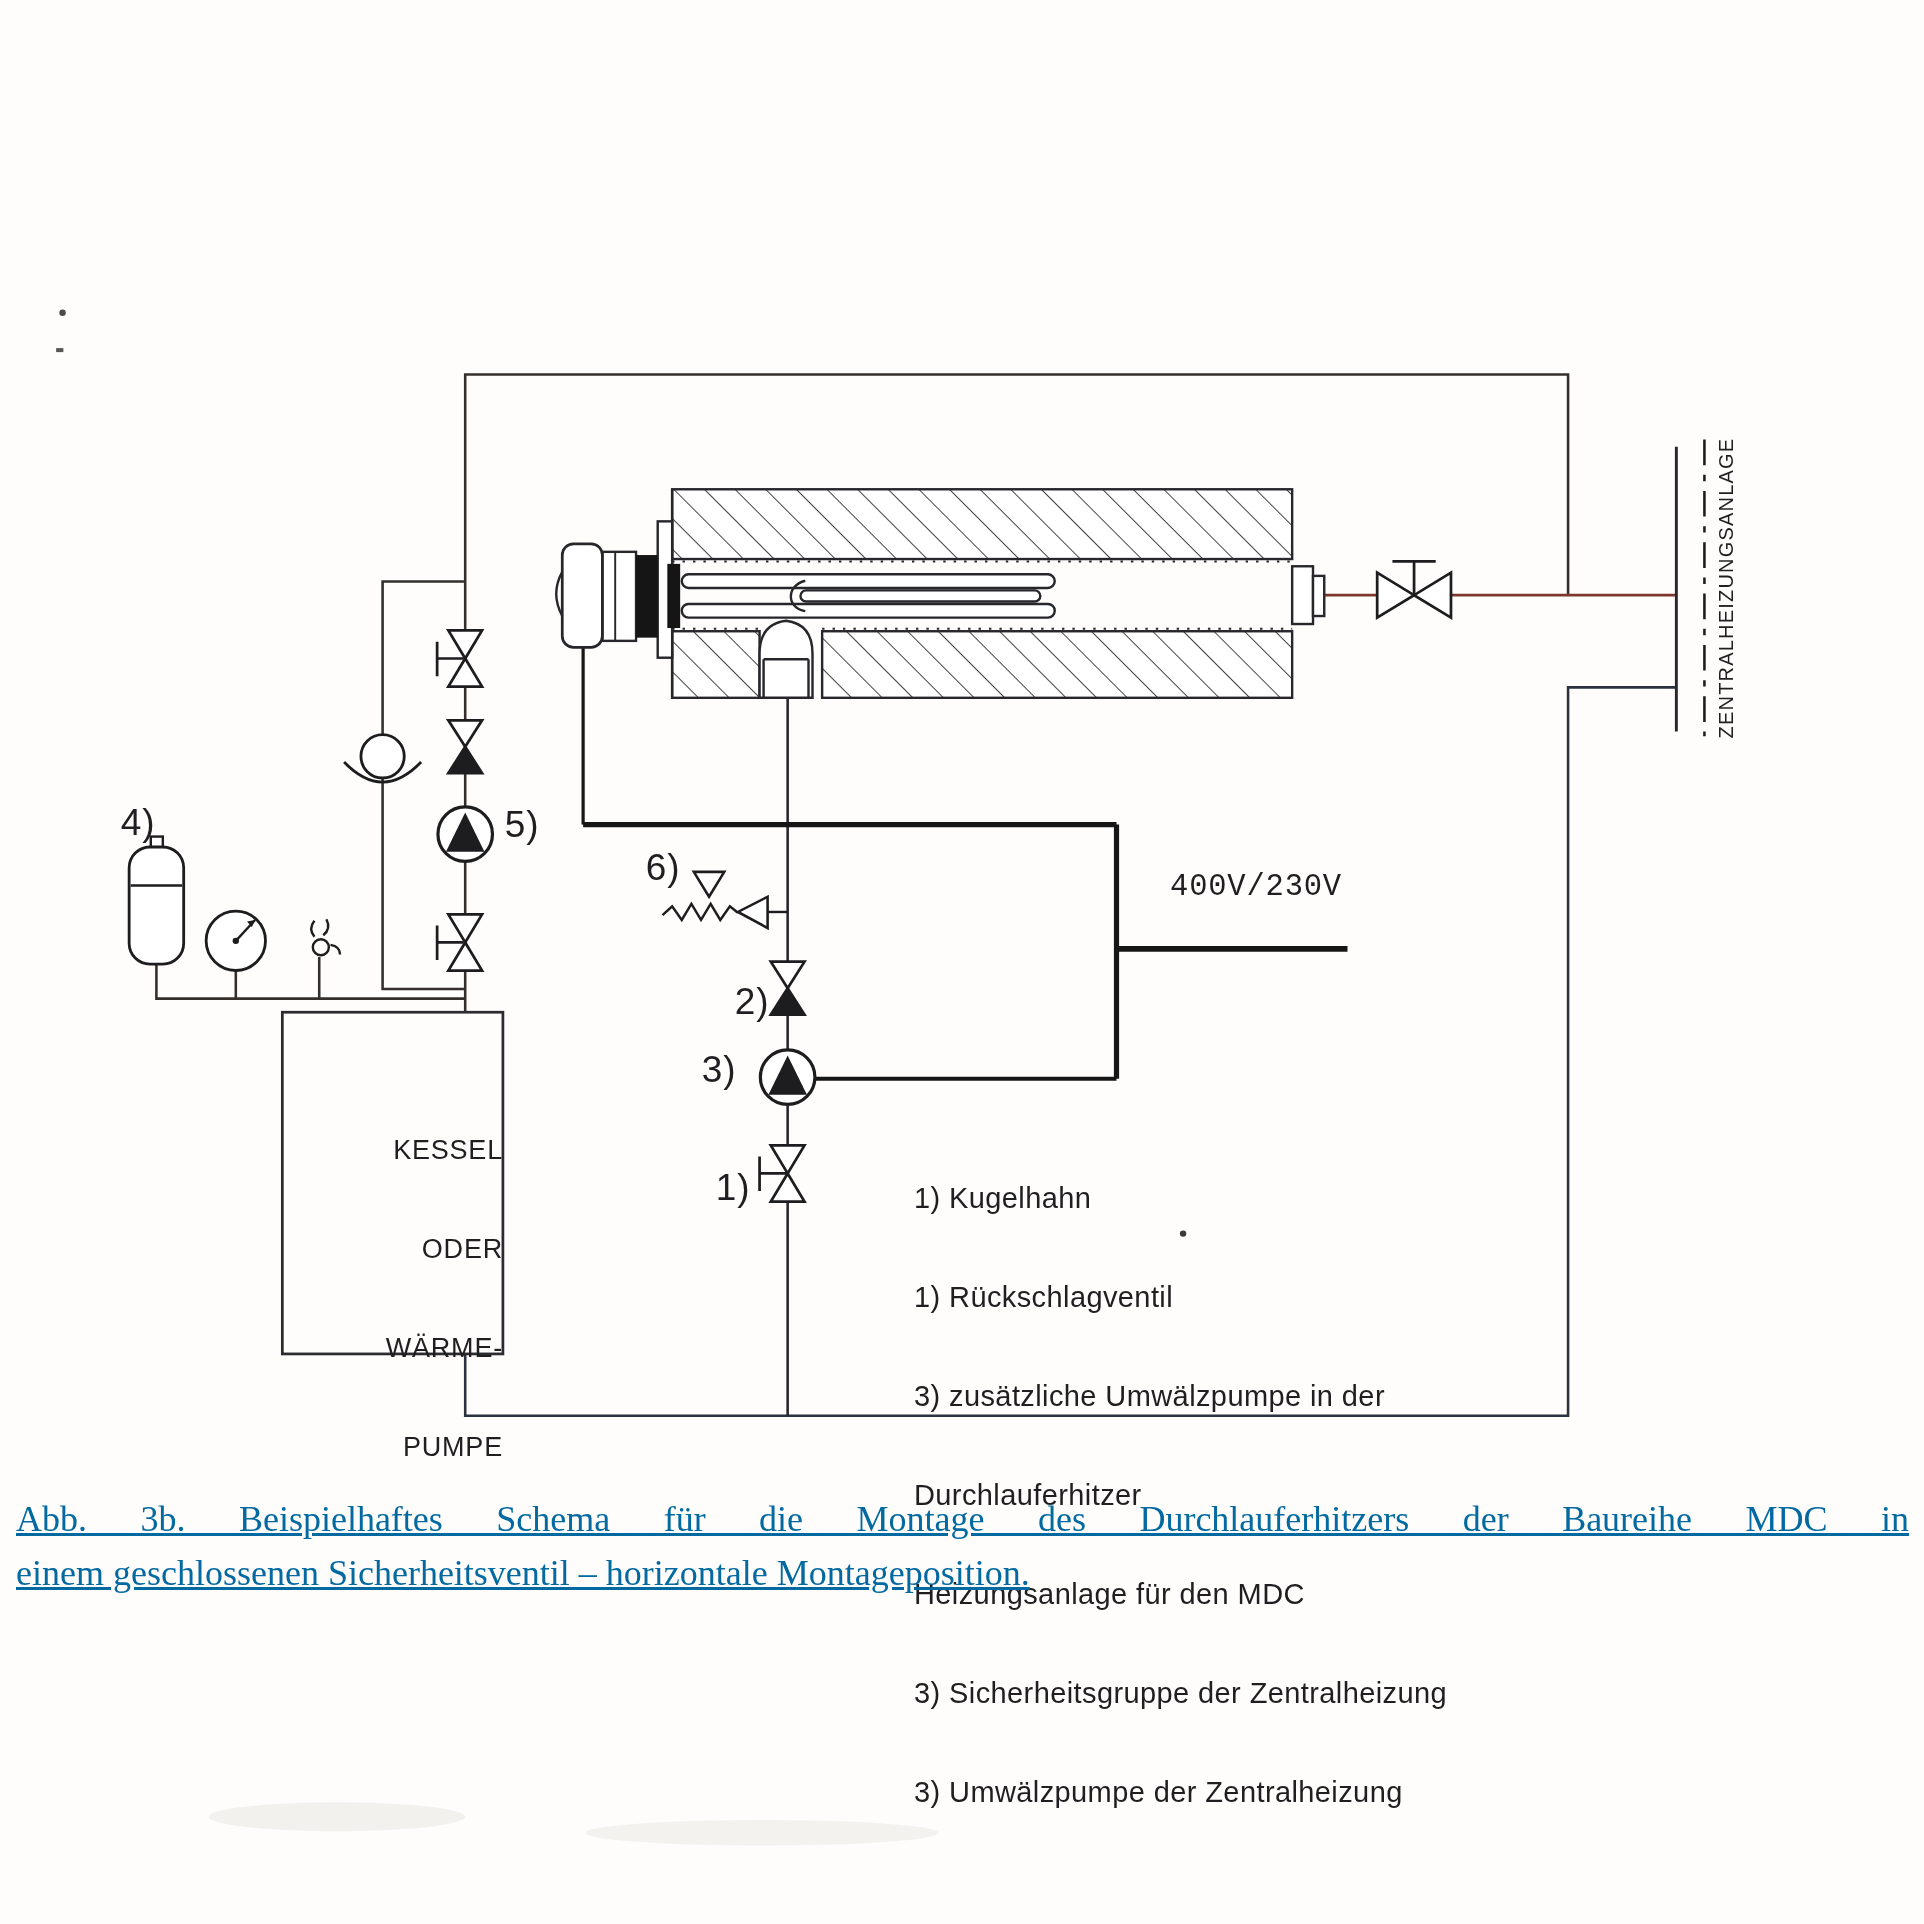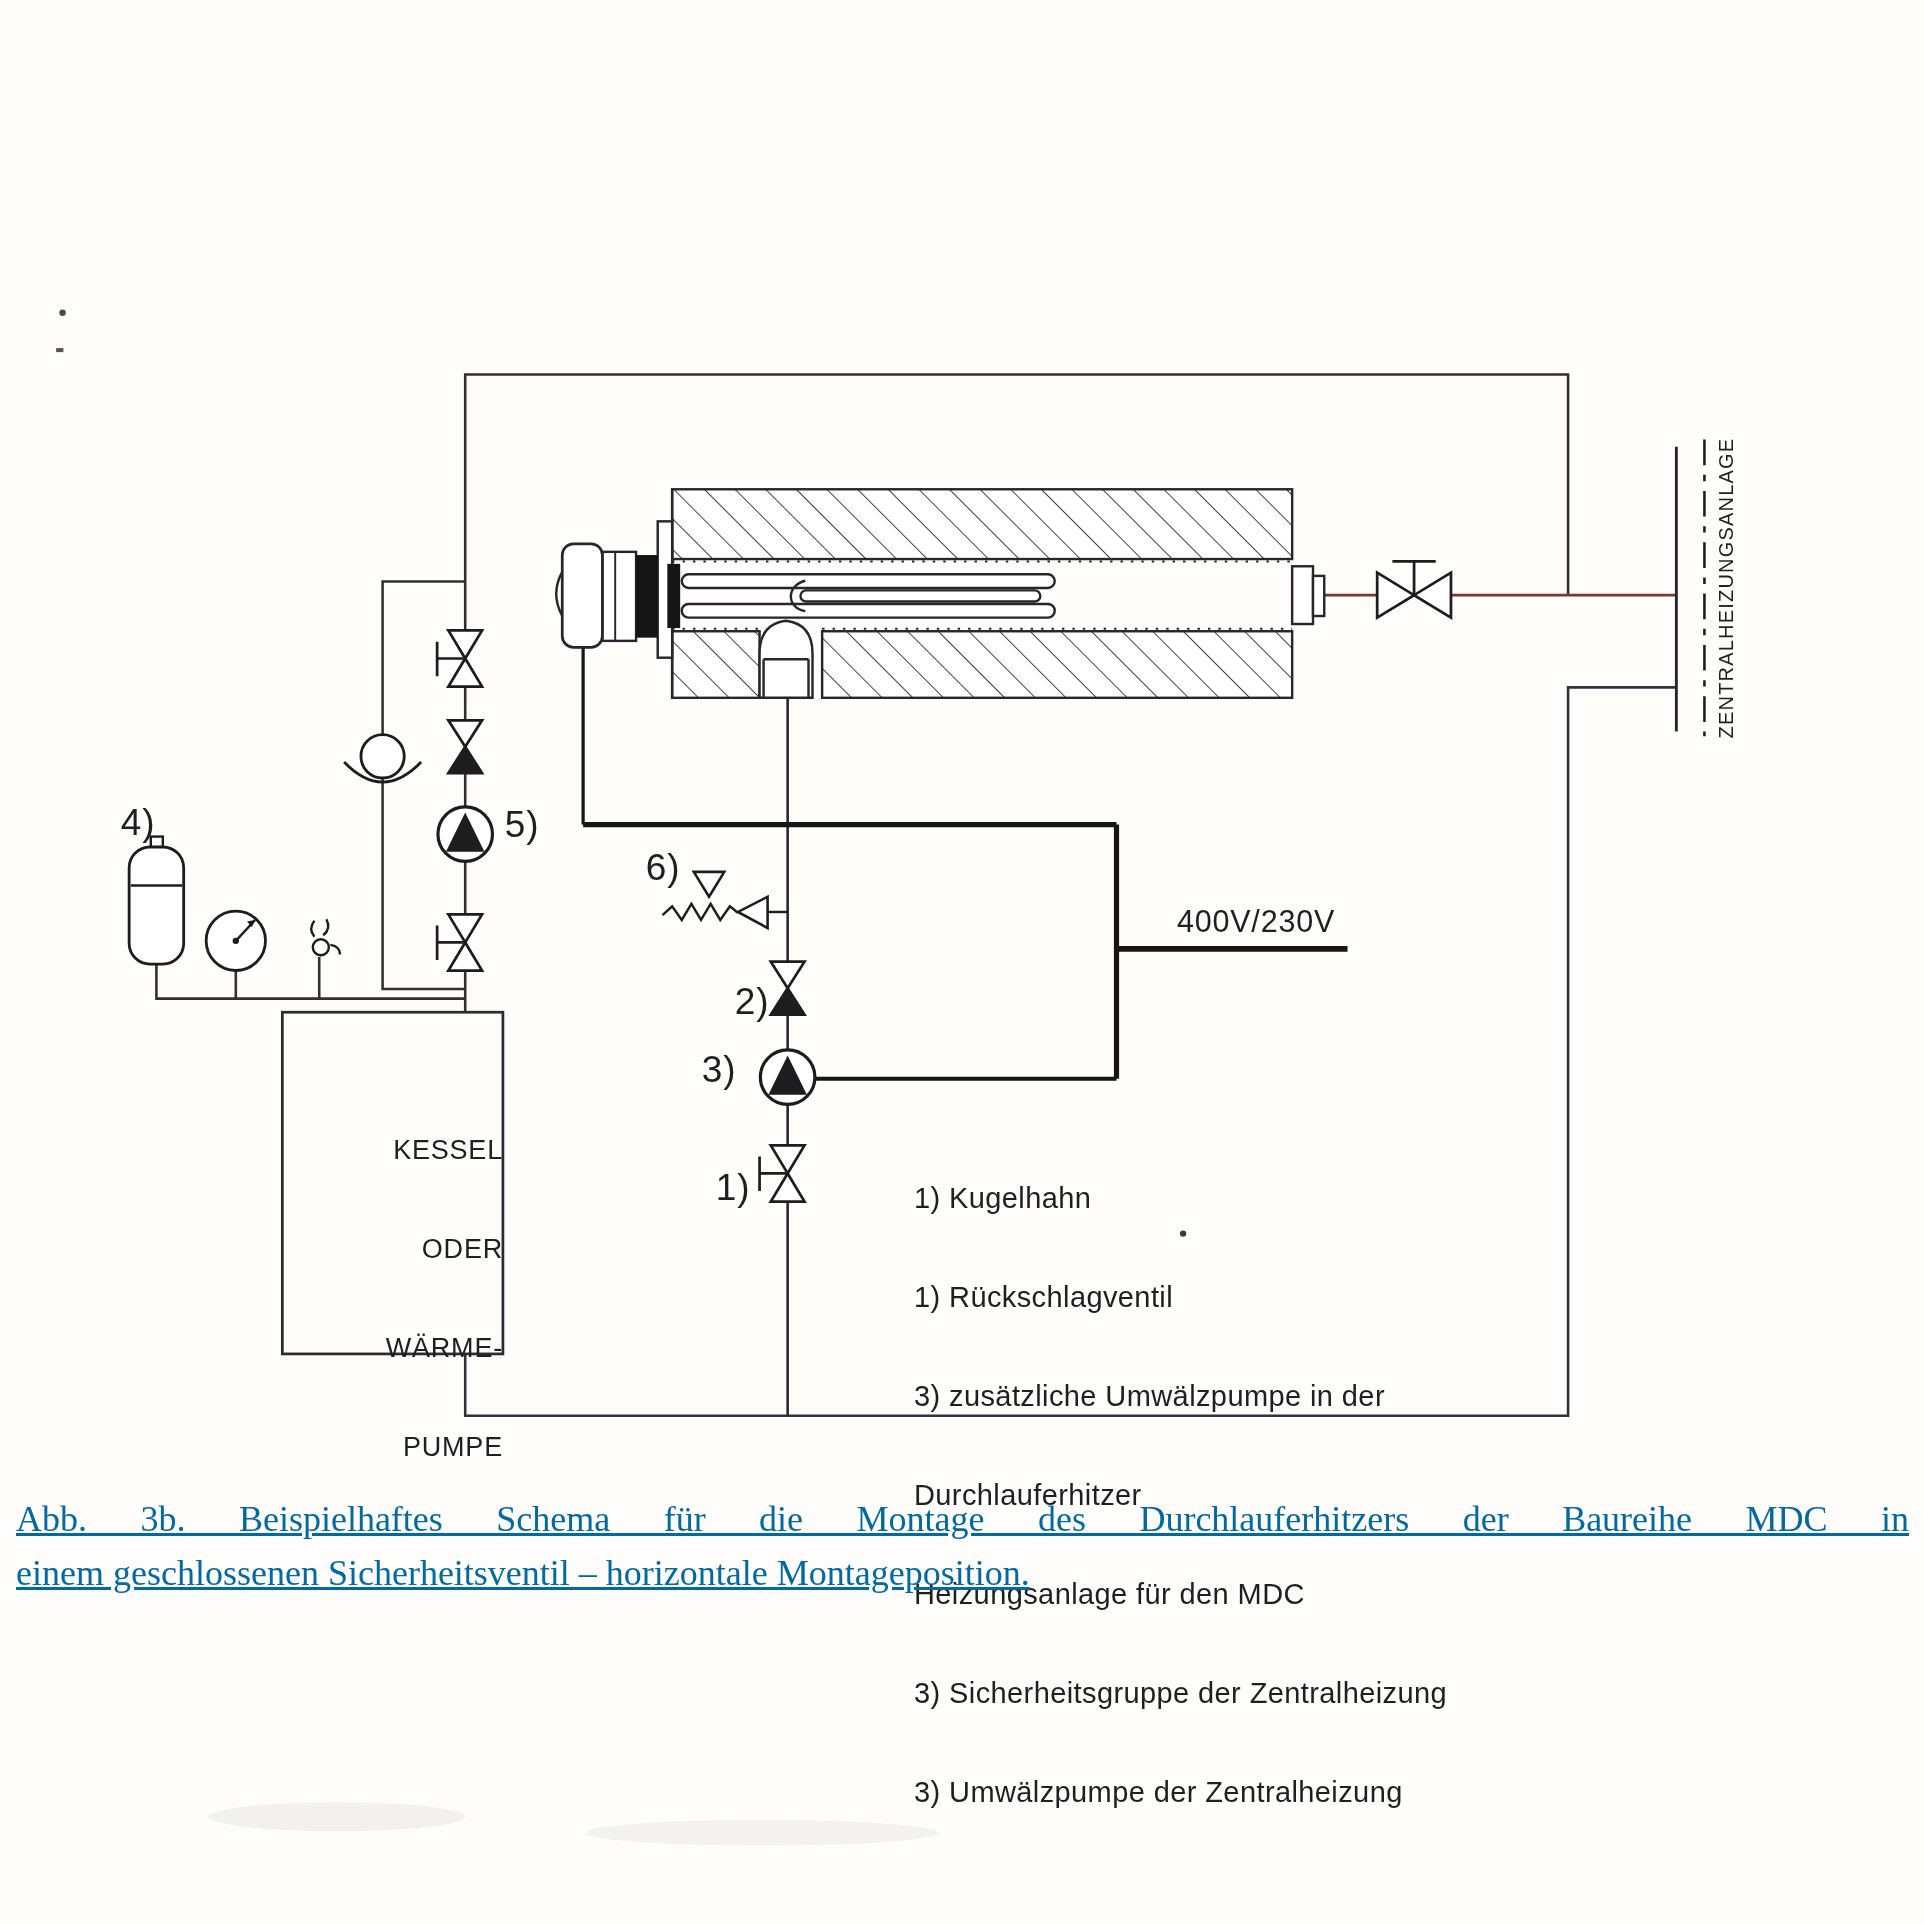--- a/index.html
+++ b/index.html
@@ -174,21 +174,21 @@
 <div class="txt lbl" style="left:719px;top:1070px;">3)</div>
 <div class="txt lbl" style="left:733px;top:1188px;">1)</div>
 
 <div class="txt kessel">
   <div>KESSEL</div>
   <div>ODER</div>
   <div>WÄRME-</div>
   <div>PUMPE</div>
 </div>
 
-<div class="txt voltage" style="left:1256px;top:921px;">400V/230V</div>
+<div class="txt voltage" style="left:1256px;top:887px;font-family:Liberation Mono, monospace;">400V/230V</div>
 
 <div class="txt zentral" style="left:1726px;top:588px;">ZENTRALHEIZUNGSANLAGE</div>
 
 <div class="txt legend">
   <div>1) Kugelhahn</div>
   <div>1) Rückschlagventil</div>
   <div>3) zusätzliche Umwälzpumpe in der</div>
   <div>Durchlauferhitzer</div>
   <div>Heizungsanlage für den MDC</div>
   <div>3) Sicherheitsgruppe der Zentralheizung</div>

